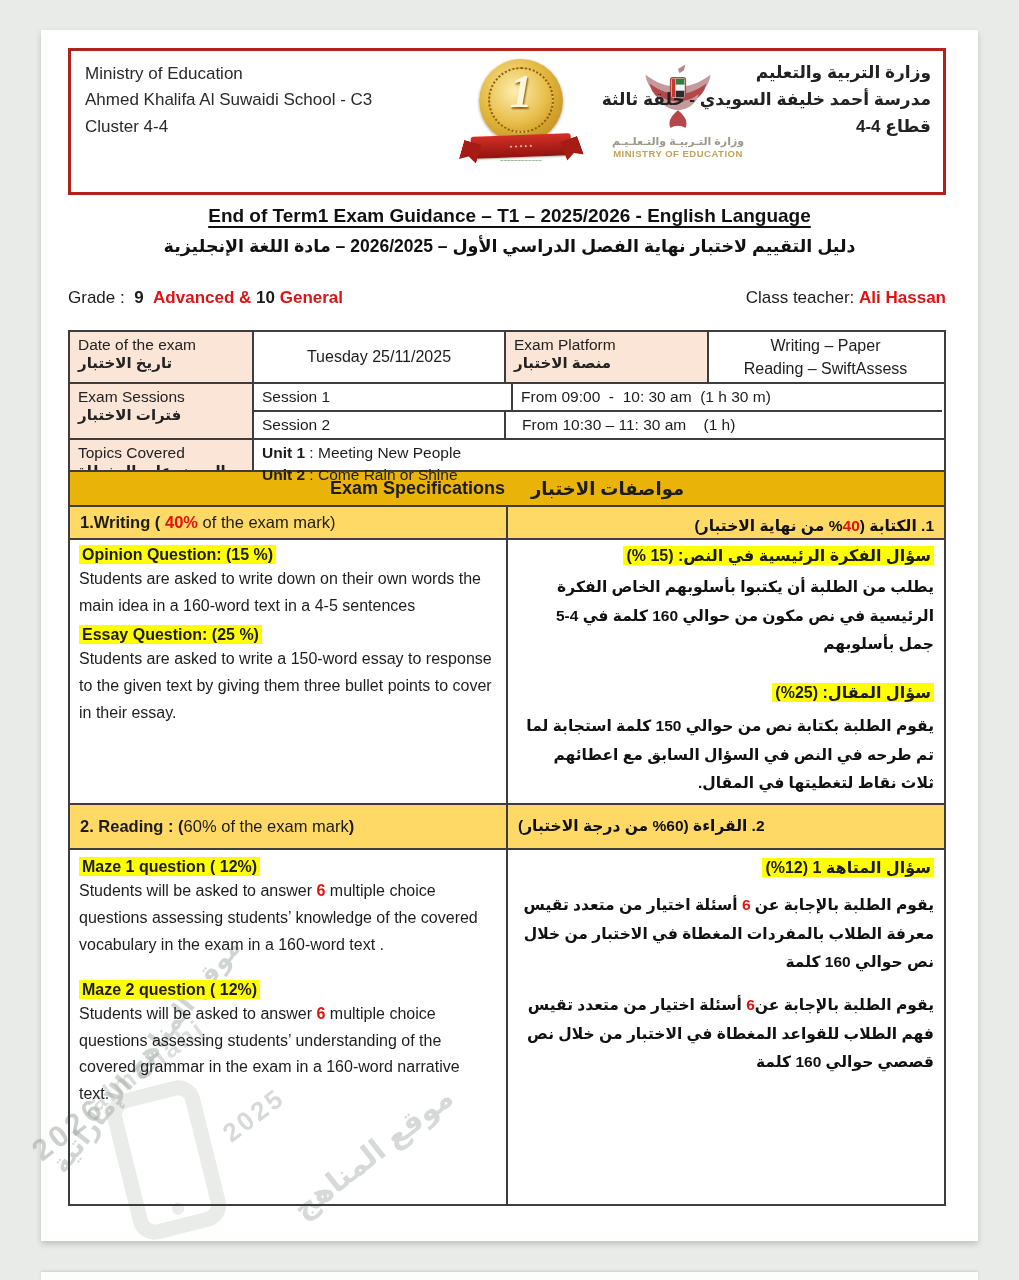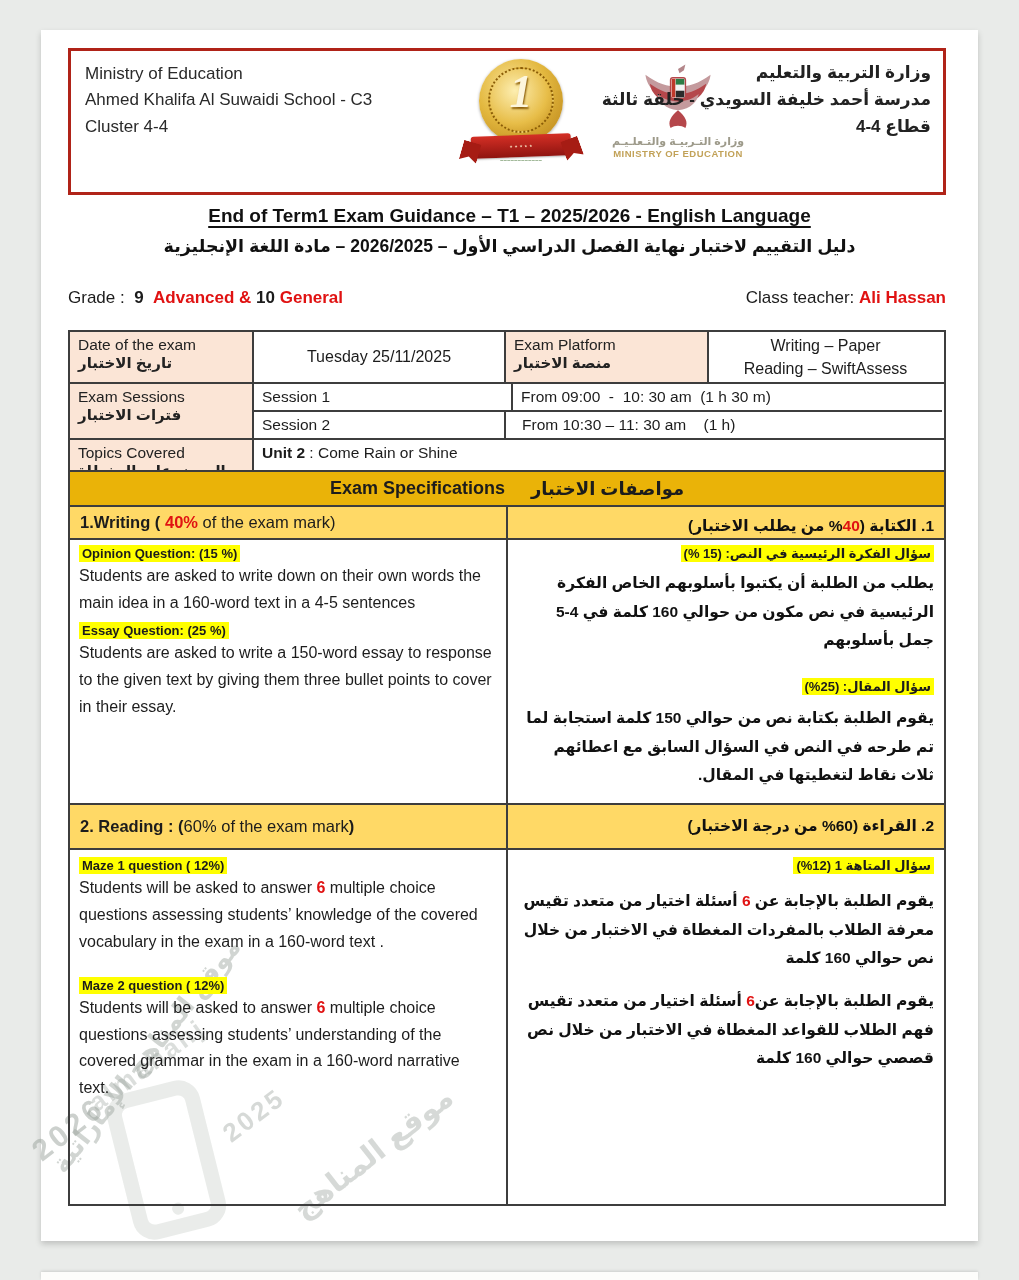--- a/index.html
+++ b/index.html
@@ -111,21 +111,21 @@
   .blue-row { background:#eab308; height:35px; display:flex; align-items:center; justify-content:center;
     border-bottom:2px solid #3d3d3d; font-size:18px; font-weight:bold; gap:26px; }
   .gold { background:#ffd966; }
   .gold-row { display:flex; border-bottom:2px solid #3d3d3d; }
   .gold-cell { padding:6px 10px; font-size:16.5px; }
   .hl { background:#ffff00; font-weight:bold; display:inline; padding:1px 3px; }
   .body-en { font-size:16px; line-height:1.68; color:#1d1d1d; }
   .body-ar { font-size:15.5px; font-weight:bold; line-height:1.85; color:#111; direction:rtl; text-align:right; }
   .en-cell { width:438px; padding:6px 12px 6px 9px; }
   .ar-cell { width:436px; padding:6px 10px 6px 12px; direction:rtl; }
-  .q-title { font-size:13px; margin-bottom:2px; }
+  .q-title { font-size:16px; margin-bottom:2px; }
   .mt { margin-top:22px; }
 </style>
 </head>
 <body>
 
 <div class="page">
 
   <div class="wm wm-phone"></div>
   <div class="wm wm-t1">2026</div>
   <div class="wm wm-t2">موقع المناهج الإماراتية</div>
@@ -247,36 +247,39 @@
       </div>
     </div>
 
     <div class="row" style="height:32px;">
       <div class="cell peach" style="width:184px;">
         <div class="lbl-en">Topics Covered</div>
         <div class="lbl-ar">الموضوعات المغطاة</div>
       </div>
       <div style="width:688px; padding:2px 0 0 8px; font-size:15.5px; line-height:1.45;">
         <div>
+          <span class="bold">Unit 1</span><span> : Meeting New People</span>
+        </div>
+        <div>
           <span class="bold">Unit 2</span><span> : Come Rain or Shine</span>
         </div>
       </div>
     </div>
 
     <div class="blue-row">
       <span>Exam Specifications</span>
       <span dir="rtl">مواصفات الاختبار</span>
     </div>
 
     <div class="gold-row" style="height:33px;">
       <div class="cell gold gold-cell" style="width:438px;">
         <span class="bold">1.Writing ( </span><span class="red bold">40%</span><span> of the exam mark)</span>
       </div>
       <div class="gold gold-cell body-ar" style="width:436px; padding-top:5px;">
-        <span class="bold">1. الكتابة  (</span><span class="red bold">40</span><span class="bold">% من يطلب الاختبار)</span>
+        <span class="bold">1. الكتابة  (</span><span class="red bold">40</span><span class="bold">% من نهاية الاختبار)</span>
       </div>
     </div>
 
     <div class="row" style="height:265px;">
       <div class="cell en-cell">
         <div class="q-title"><span class="hl">Opinion Question: (15 %)</span></div>
         <div class="body-en">Students are asked to write down on their own words the main idea in a 160-word text in a 4-5 sentences</div>
         <div class="q-title" style="margin-top:6px;"><span class="hl">Essay Question: (25 %)</span></div>
         <div class="body-en">Students are asked to write a 150-word essay to response to the given text by giving them three bullet points to cover in their essay.</div>
       </div>
@@ -285,21 +288,21 @@
         <div class="body-ar" style="margin-top:8px;">يطلب من الطلبة أن يكتبوا بأسلوبهم الخاص الفكرة الرئيسية في نص مكون من حوالي 160 كلمة في 4-5 جمل بأسلوبهم</div>
         <div class="q-title" style="margin-top:24px;"><span class="hl">سؤال المقال: (25%)</span></div>
         <div class="body-ar" style="margin-top:10px;">يقوم الطلبة بكتابة نص من حوالي  150 كلمة استجابة لما تم طرحه في النص في السؤال السابق مع اعطائهم ثلاث نقاط لتغطيتها في المقال.</div>
       </div>
     </div>
 
     <div class="gold-row" style="height:45px;">
       <div class="cell gold gold-cell" style="width:438px; display:flex; align-items:center;">
         <span><span class="bold">2. Reading : (</span><span>60% of the exam mark</span><span class="bold">)</span></span>
       </div>
-      <div class="gold gold-cell body-ar" style="width:436px; display:flex; align-items:center; justify-content:flex-start;">
+      <div class="gold gold-cell body-ar" style="width:436px; display:flex; align-items:center; justify-content:flex-end;">
         <span class="bold">2. القراءة (60% من درجة الاختبار)</span>
       </div>
     </div>
 
     <div class="row" style="height:354px; border-bottom:none;">
       <div class="cell en-cell" style="padding-top:8px;">
         <div class="q-title"><span class="hl">Maze 1 question ( 12%)</span></div>
         <div class="body-en">
           <span>Students will be asked to answer </span><span class="red bold">6</span><span> multiple choice questions assessing students’ knowledge of the covered vocabulary in the exam in a 160-word text .</span>
         </div>

